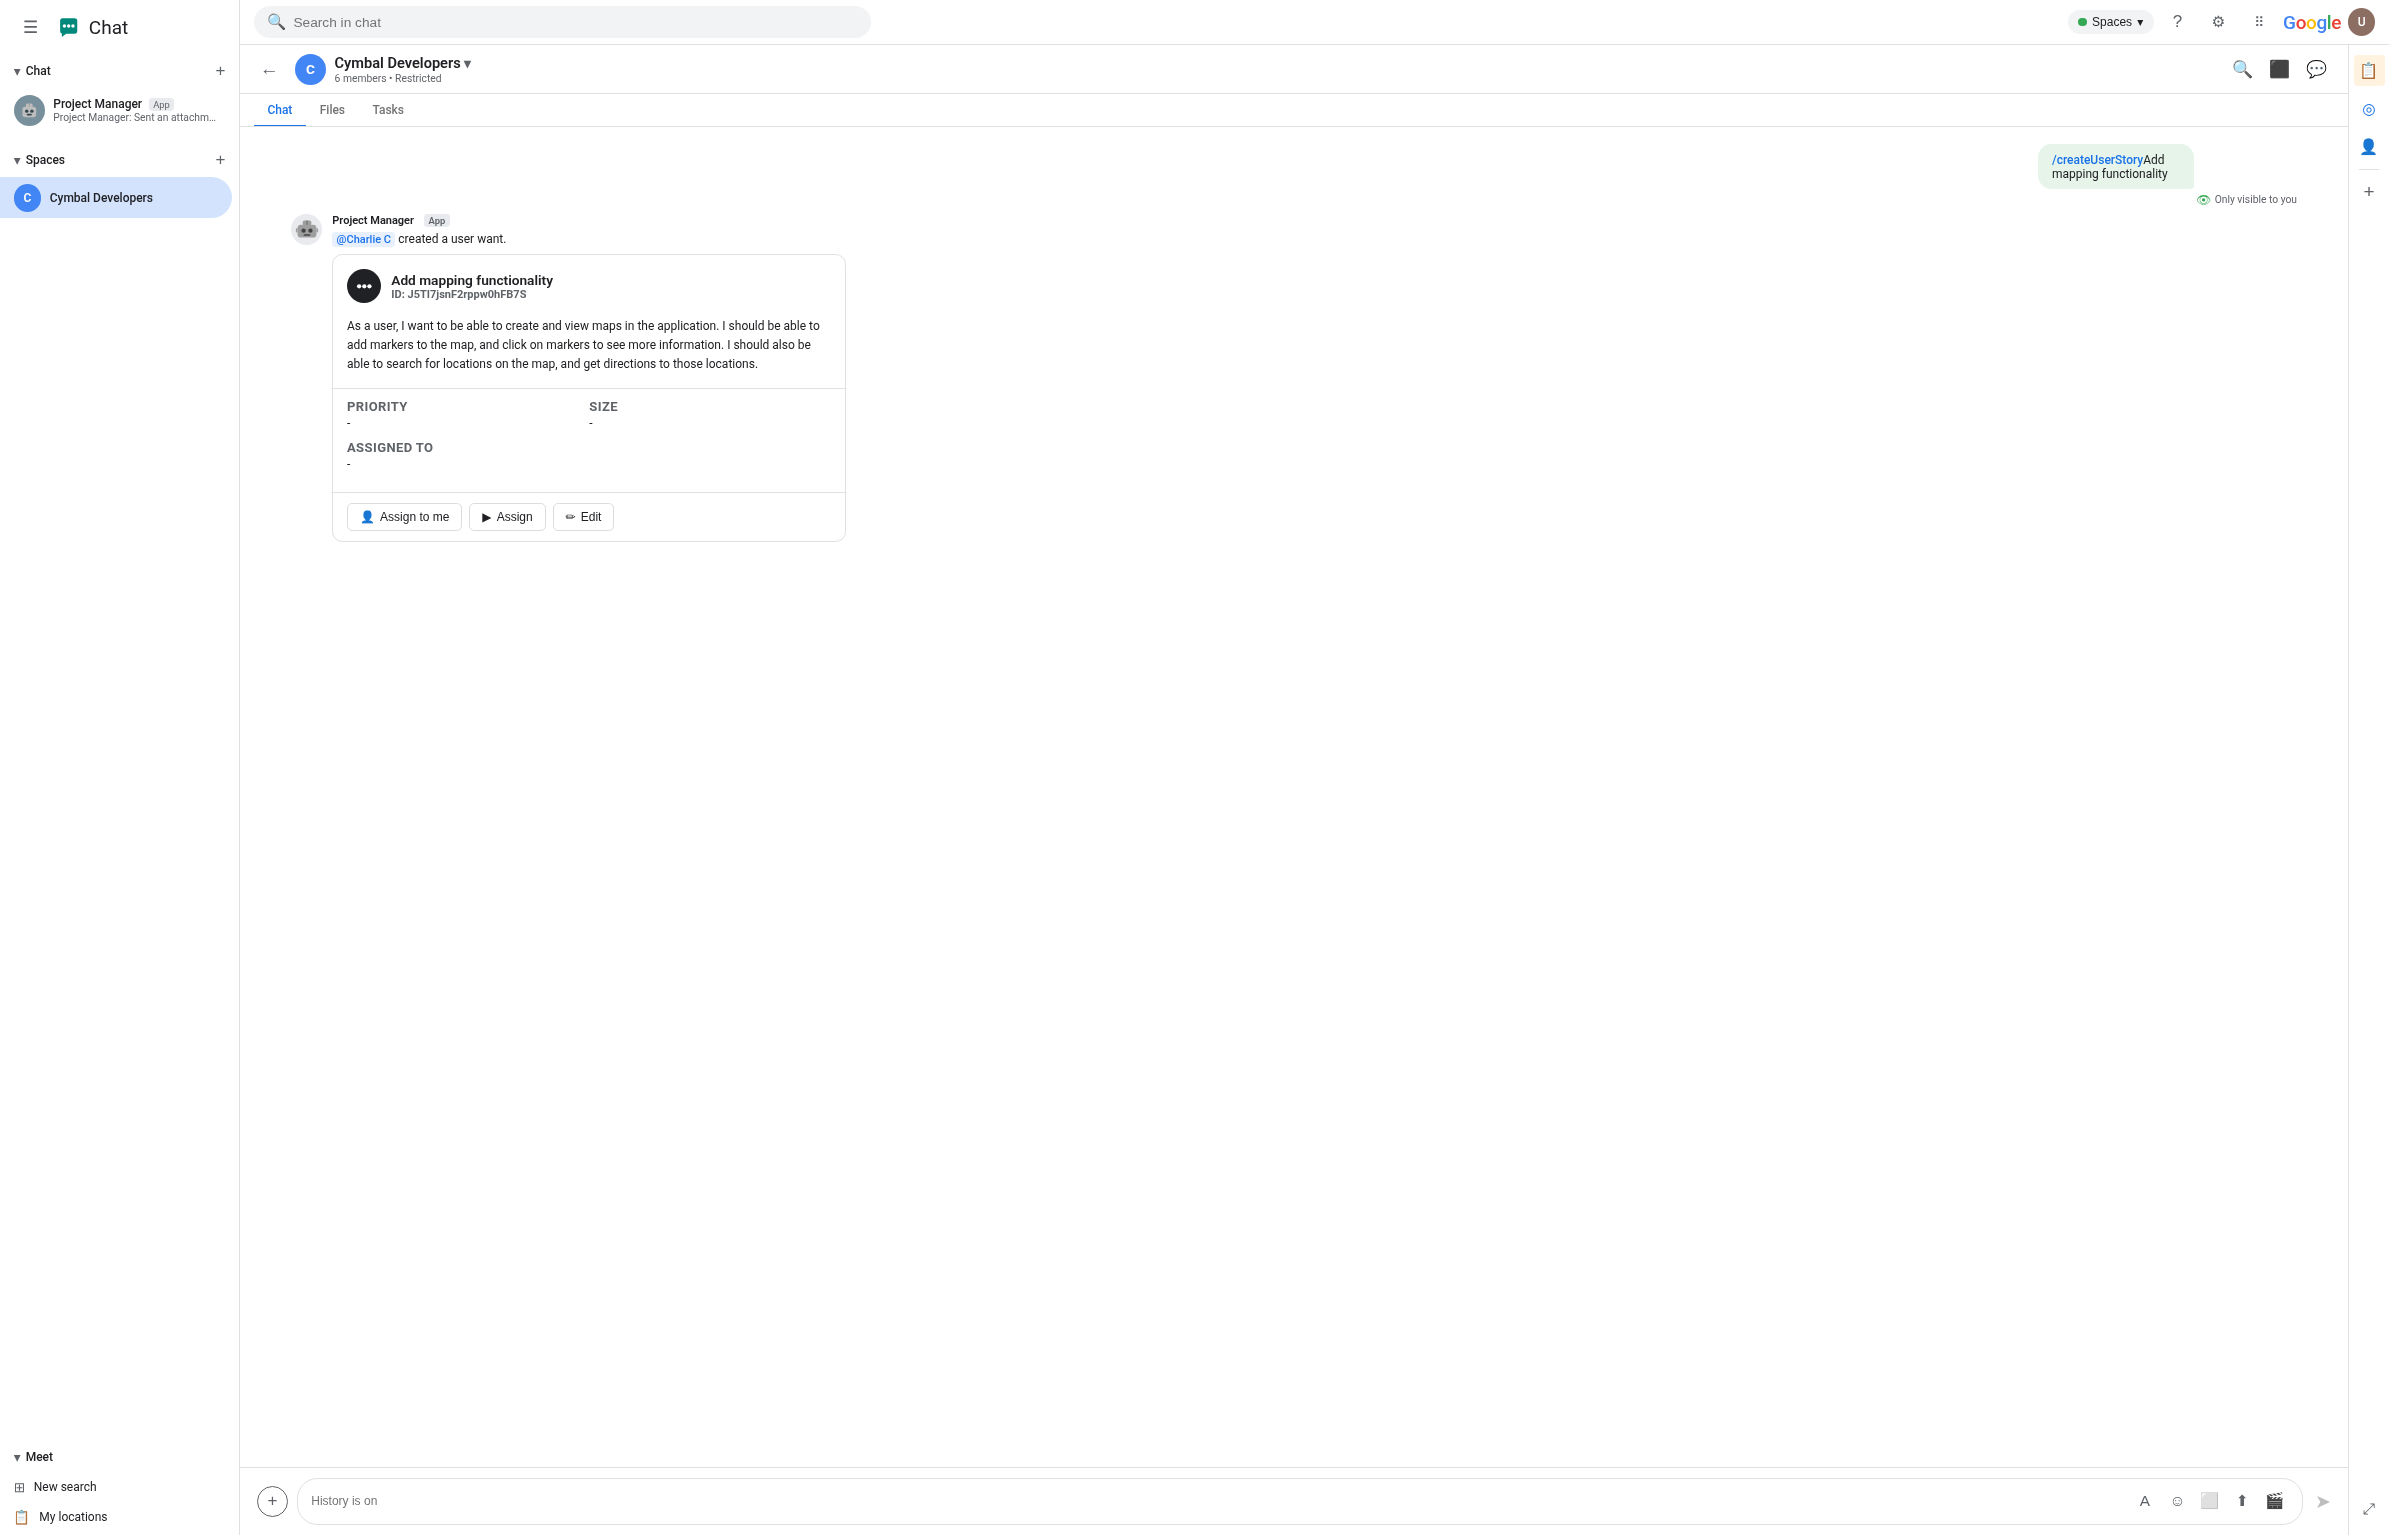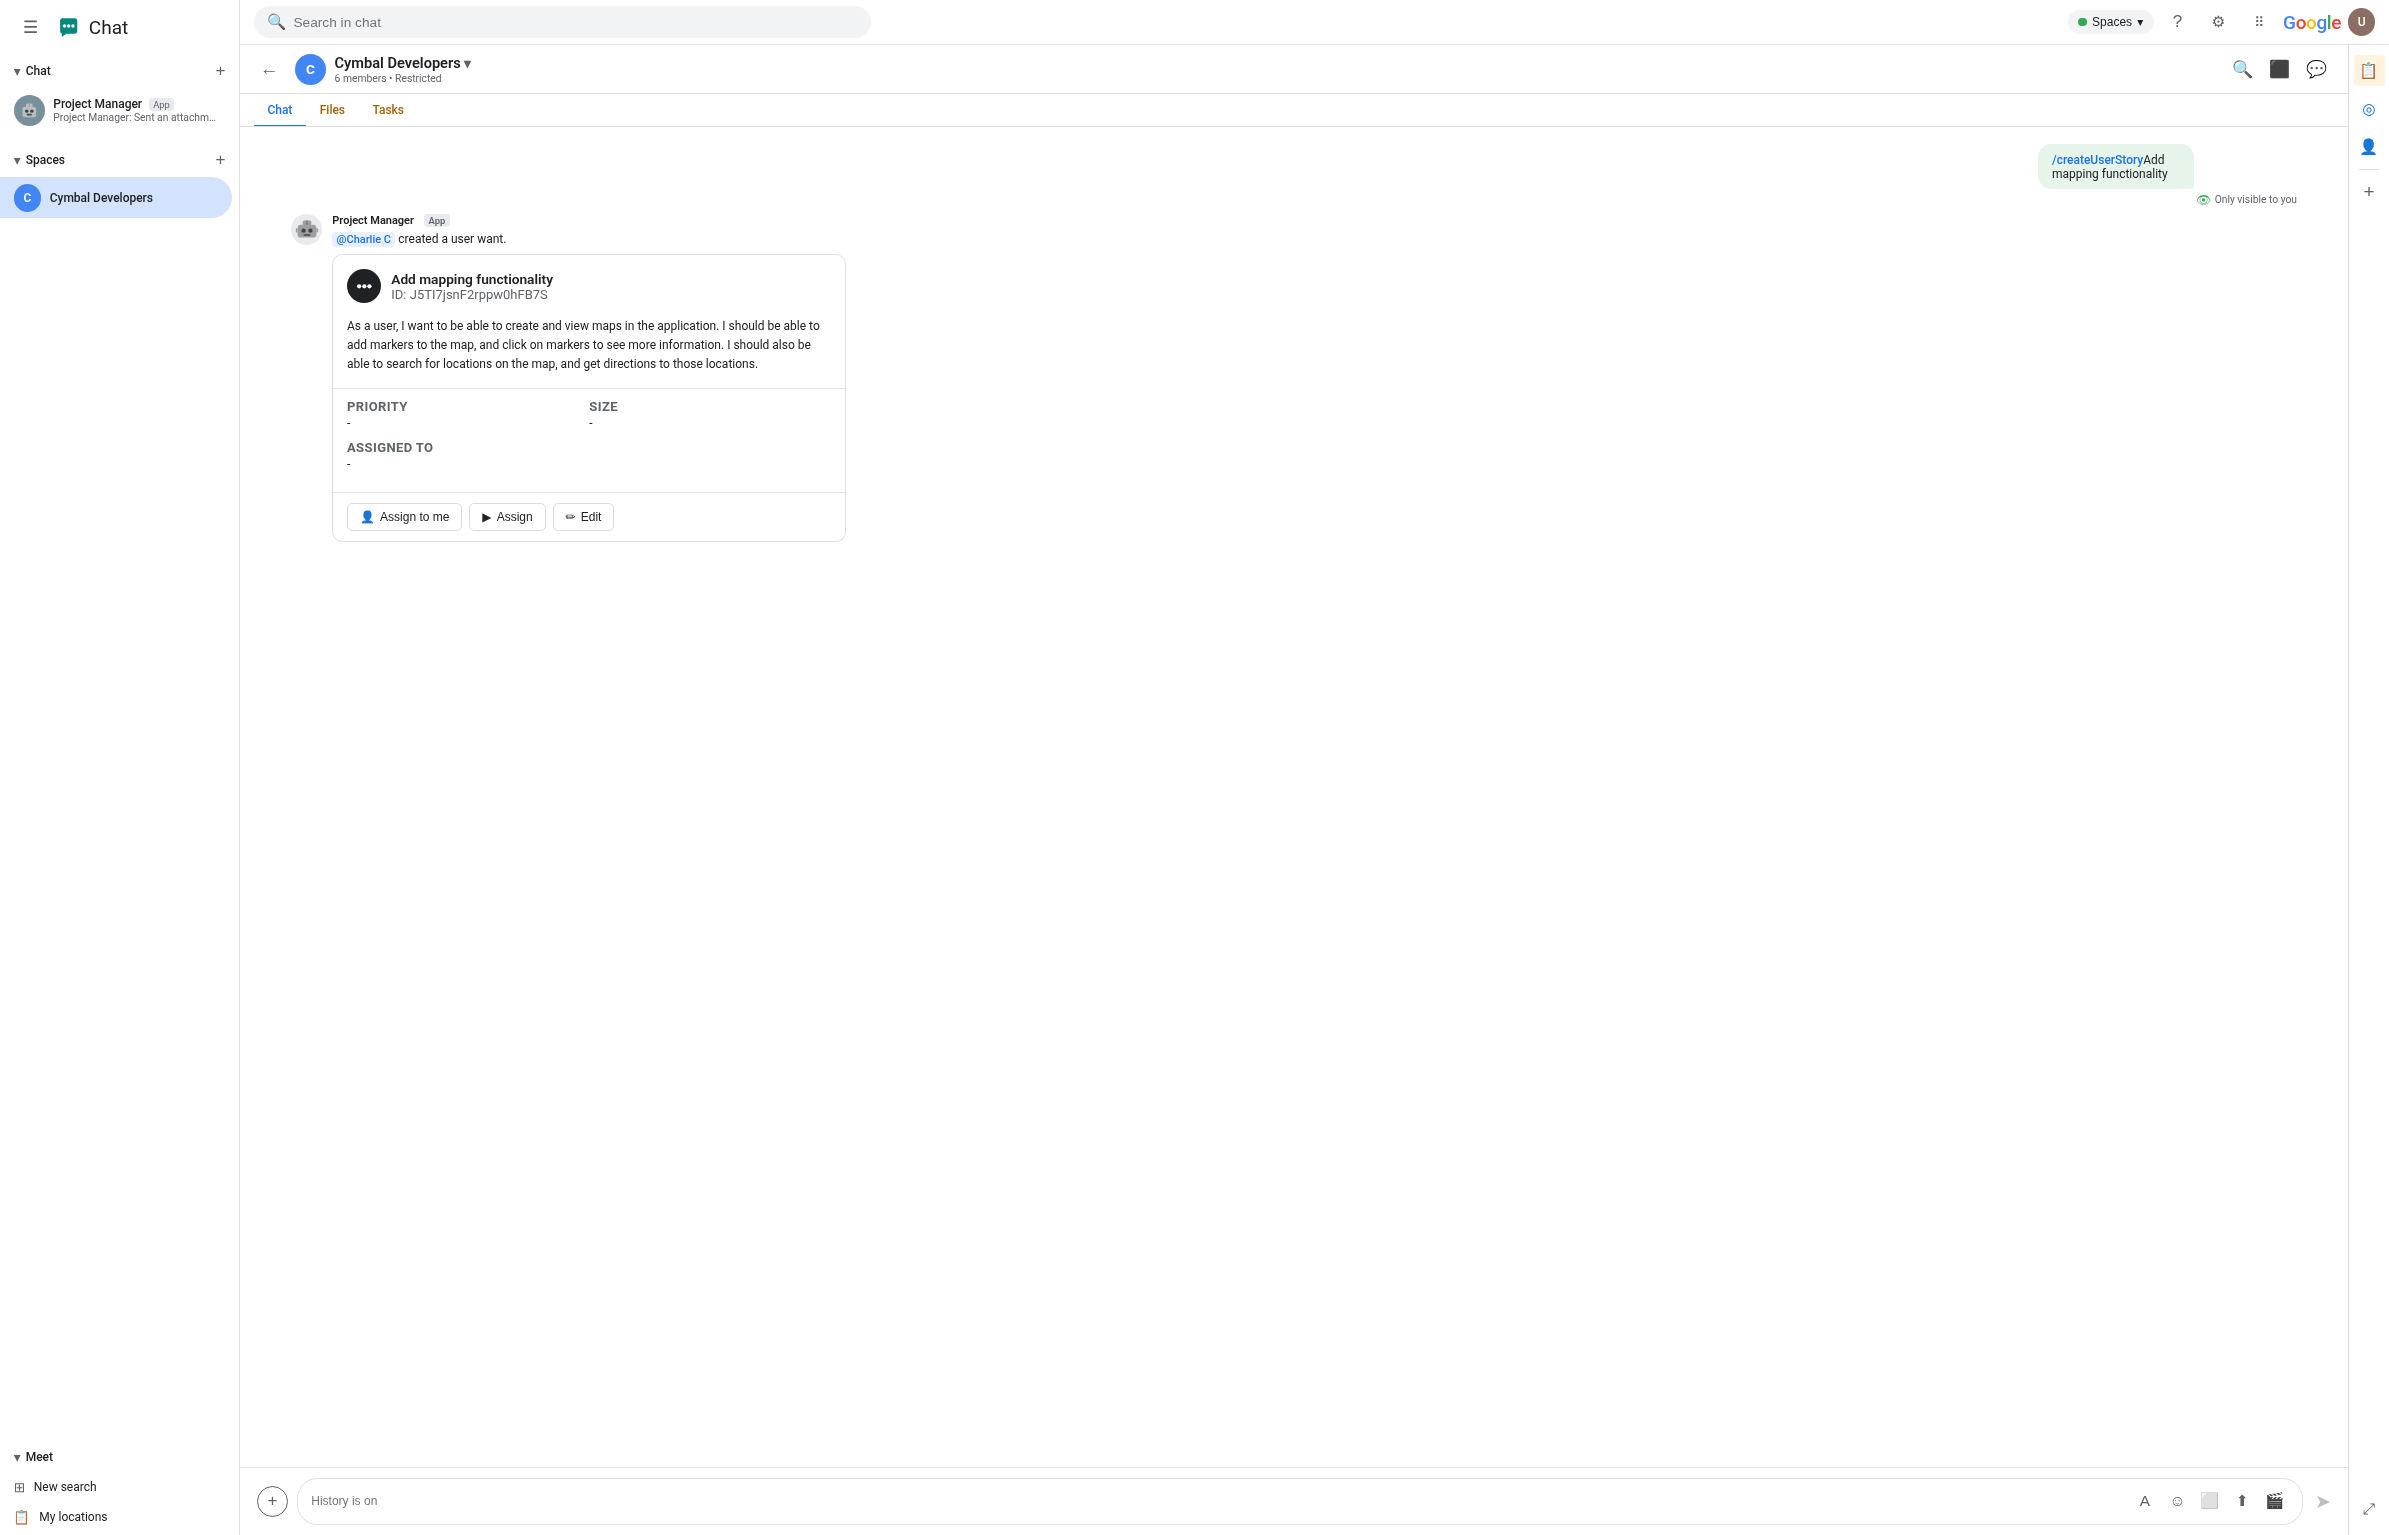--- a/index.html
+++ b/index.html
@@ -171,21 +171,21 @@
     
     .tabs {
       display: flex;
       padding: 0 13.7px;
       border-bottom: 0.9px solid #e0e0e0;
       background: #fff;
     }
     .tab {
       padding: 8.6px 13.7px;
       font-size: 12px;
-      color: #a16207;
+      color: #737373;
       cursor: pointer;
       border-bottom: 1.7px solid transparent;
       font-weight: 500;
     }
     .tab.active {
       color: #1a73e8;
       border-bottom: 1.7px solid #1a73e8;
     }
 
     
@@ -272,21 +272,21 @@
     .story-icon {
       width: 34px; height: 34px;
       border-radius: 50%;
       background: #202124;
       color: white;
       display: flex; align-items: center; justify-content: center;
       font-size: 15.4px;
     }
     .story-title-block { }
     .story-title { font-size: 13.7px; font-weight: 600; color: #202124; }
-    .story-id { font-size: 13px; color: #5f6368; }
+    .story-id { font-size: 11px; color: #5f6368; font-weight: bold; }
     .story-desc {
       padding: 0 13.7px 13.7px;
       font-size: 12px;
       color: #202124;
       line-height: 1.6;
       border-bottom: 0.9px solid #e0e0e0;
     }
     .story-fields {
       display: grid;
       grid-template-columns: 1fr 1fr;

